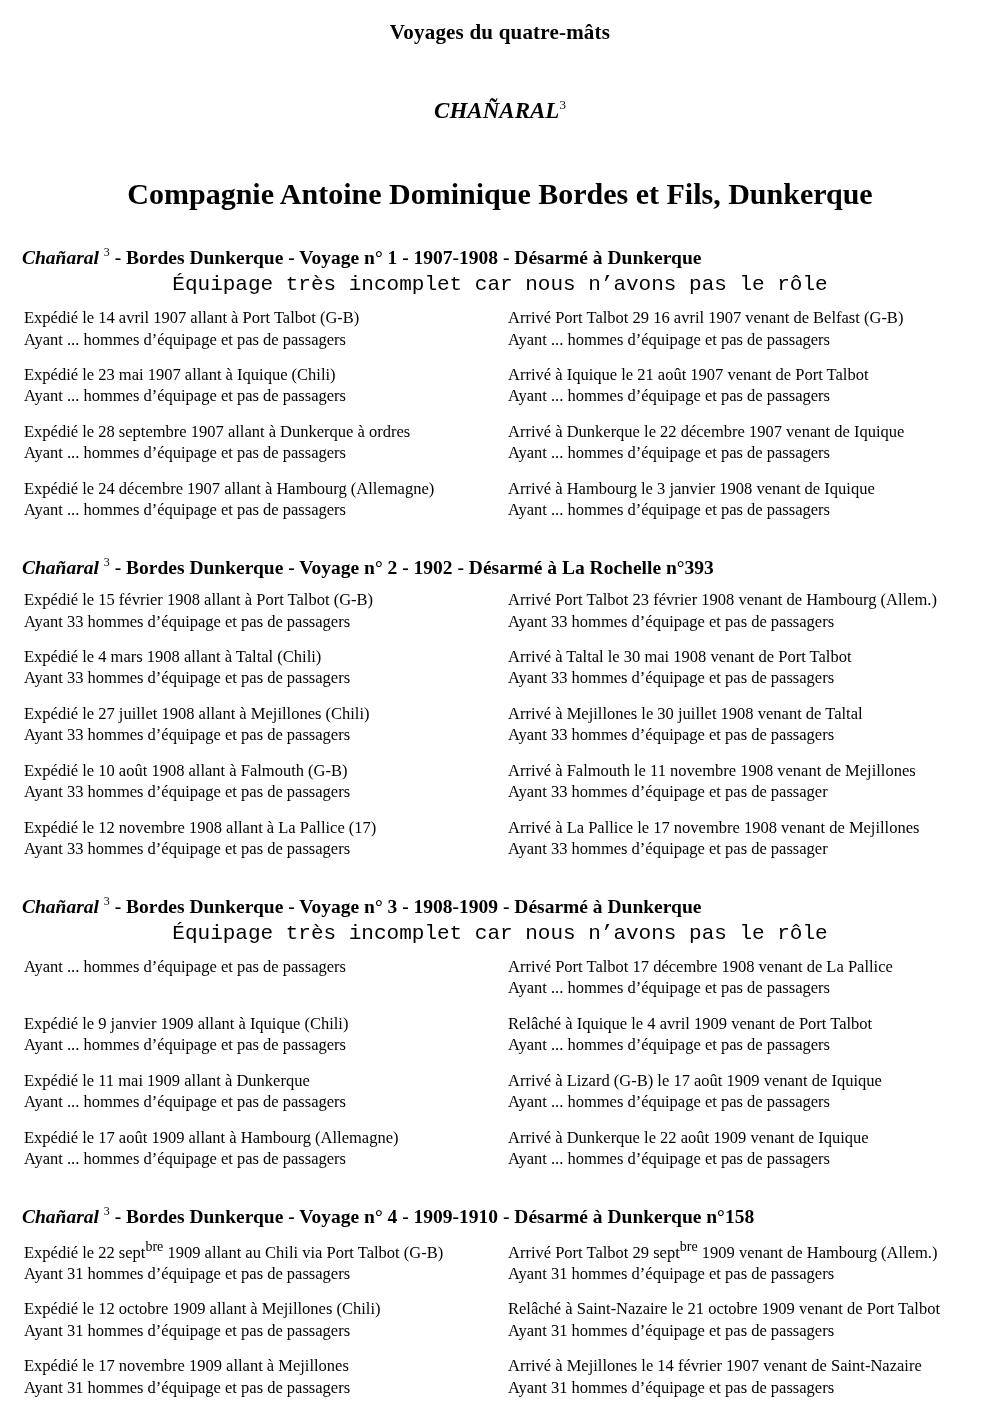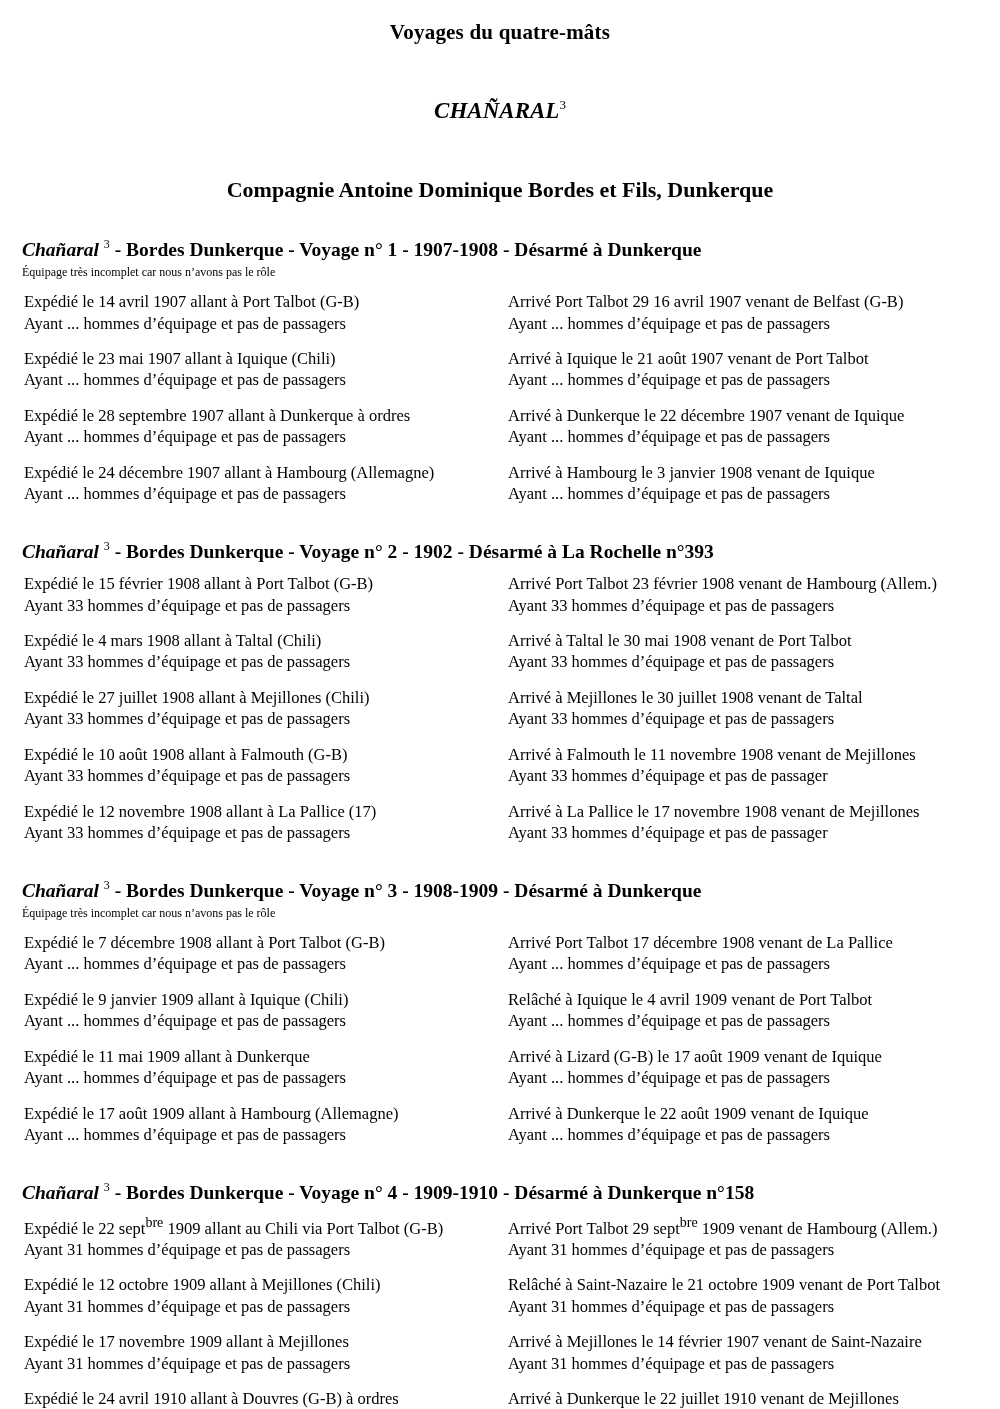--- a/index.html
+++ b/index.html
@@ -35,41 +35,43 @@
   }
   .ship-title .sup {
     font-style: normal;
     font-weight: normal;
     font-size: 13px;
     vertical-align: super;
   }
   .company {
     text-align: center;
     font-weight: bold;
-    font-size: 22px;
+    font-size: 30px;
     margin: 53px 0 0 0;
   }
   .voyage-heading {
     text-align: left;
     font-weight: bold;
     font-size: 19.5px;
     margin: 34px 0 0 0;
   }
   .voyage-heading .ital {
     font-style: italic;
   }
   .voyage-heading .sup {
     font-size: 12px;
     font-weight: normal;
     font-style: normal;
     vertical-align: super;
   }
   .voyage-note {
-    font-size: 12px;
+    text-align: center;
+    font-size: 21px;
     margin: 5px 0 0 0;
+    font-family: Liberation Mono, monospace;
   }
   .entries {
     margin-top: 11px;
   }
   .entry-row {
     display: flex;
     width: 100%;
     margin-bottom: 14px;
   }
   .entry-col {
@@ -207,21 +209,20 @@
             </div>
           </div>
         </div>
       </div>
       <div>
         <div class="voyage-heading"><span class="ital">Chañaral </span><span class="sup">3</span><span> - Bordes Dunkerque - Voyage n° 3 - 1908-1909 - Désarmé à Dunkerque</span></div>
         <div class="voyage-note">Équipage très incomplet car nous n’avons pas le rôle</div>
         <div class="entries">
           <div class="entry-row">
             <div class="entry-col left">
-              <div class="entry-line">Expédié le 7 décembre 1908 allant à Port Talbot (G-B)</div>
               <div class="entry-line">Ayant ... hommes d’équipage et pas de passagers</div>
             </div>
             <div class="entry-col right">
               <div class="entry-line">Arrivé Port Talbot 17 décembre 1908 venant de La Pallice</div>
               <div class="entry-line">Ayant ... hommes d’équipage et pas de passagers</div>
             </div>
           </div>
           <div class="entry-row">
             <div class="entry-col left">
               <div class="entry-line">Expédié le 9 janvier 1909 allant à Iquique (Chili)</div>

